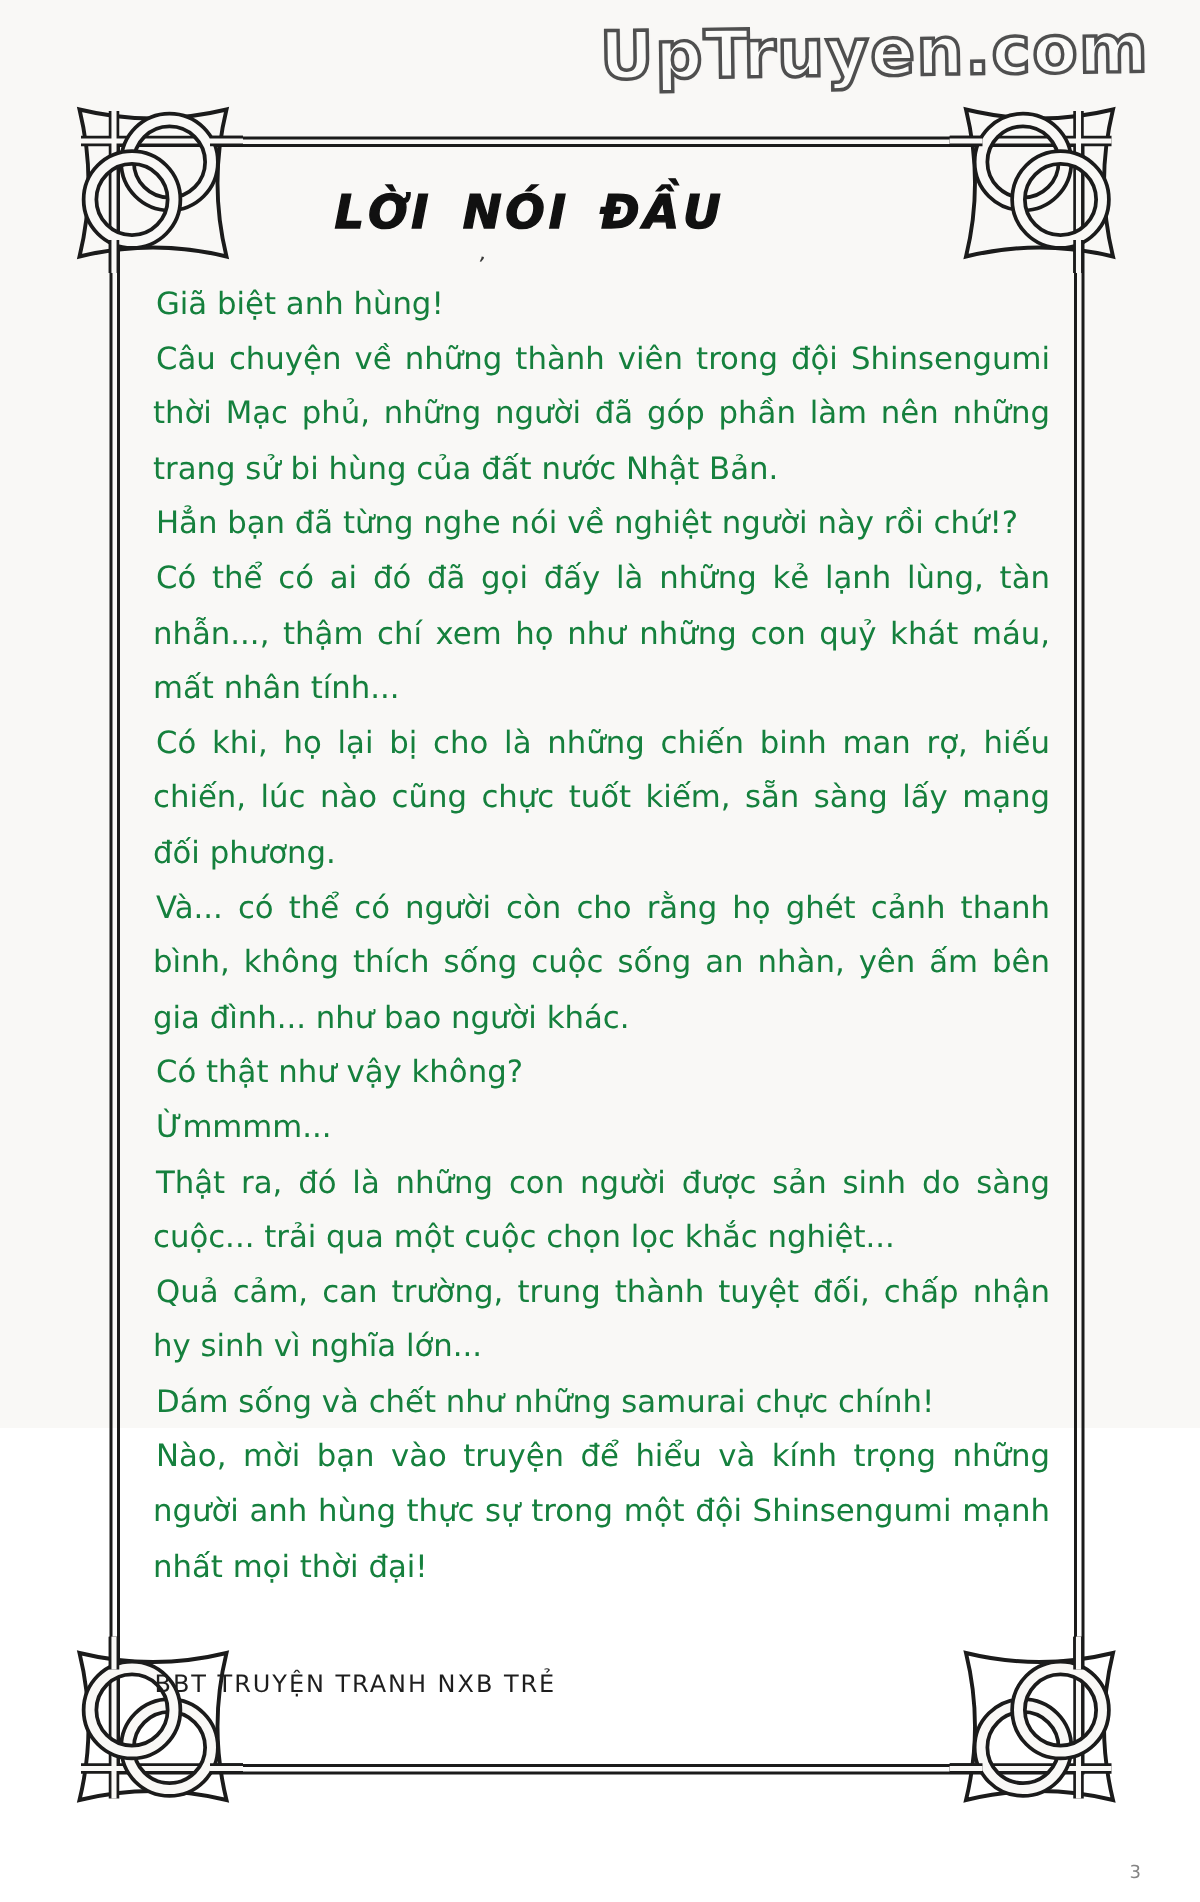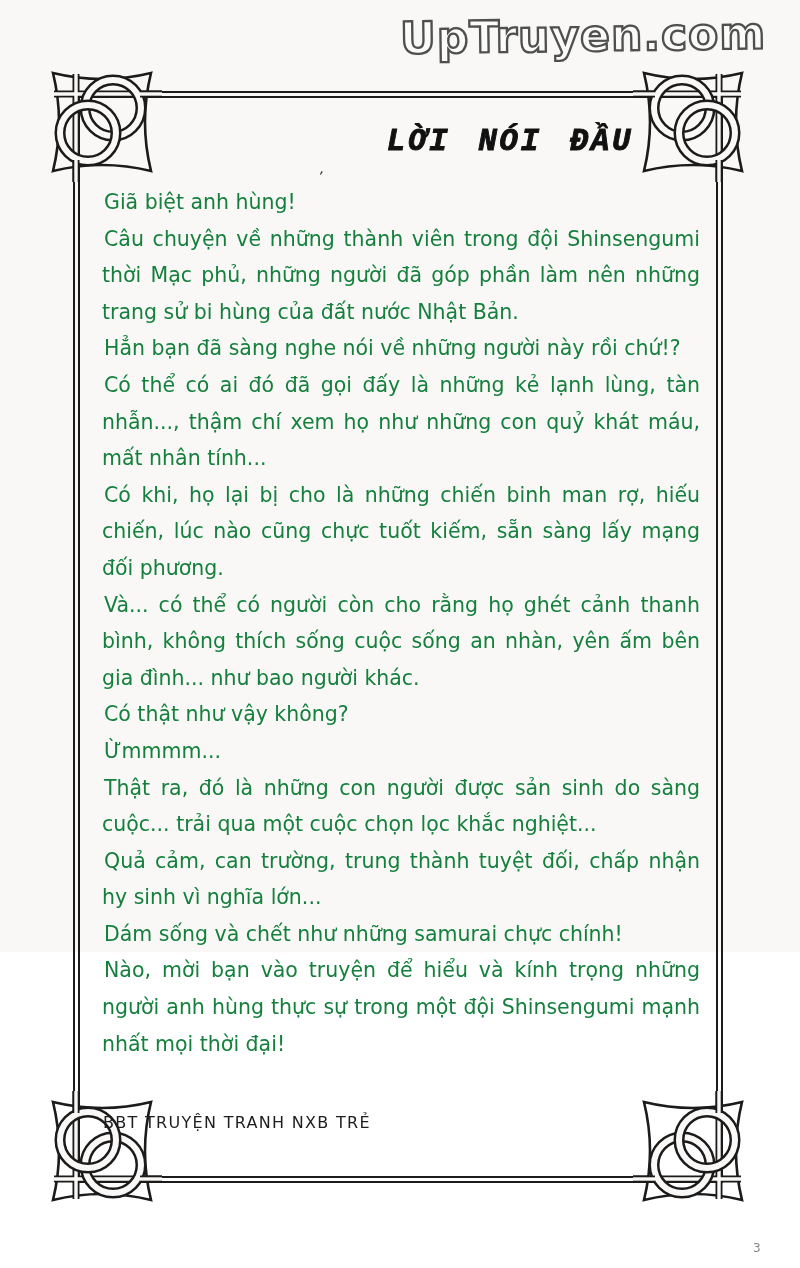--- a/index.html
+++ b/index.html
@@ -32,27 +32,26 @@
   .knot { position: absolute; width: 120px; height: 120px; }
   .knot svg { width: 120px; height: 120px; display: block; }
   .knot.tl { left: 42px;  top: 62px; }
   .knot.tr { left: 633px; top: 62px;  transform: scaleX(-1); }
   .knot.bl { left: 42px;  top: 1091px; transform: scaleY(-1); }
   .knot.br { left: 633px; top: 1091px; transform: scale(-1,-1); }
   
   .title {
     position: absolute; left: 73px; top: 124px; width: 650px;
     box-sizing: border-box; padding-right: 90px;
-    text-align: right;
+    text-align: center;
     font-size: 31px; font-weight: 800; font-style: italic;
     letter-spacing: 2.5px; word-spacing: 7px;
     color: #111;
     -webkit-text-stroke: 0.9px #111;
     white-space: nowrap;
-    font-family: Liberation Mono, monospace;
   }
   .stray-mark {
     position: absolute; left: 318px; top: 168px;
     font-size: 15px; color: #3a3a3a; transform: rotate(12deg);
   }
   
   .text-block {
     position: absolute; left: 102px; top: 184px; width: 598px;
     font-size: 20.5px; line-height: 36.6px;
     color: #15803d;
@@ -150,21 +149,21 @@
       <line x1="34" y1="98" x2="34" y2="120" stroke="#f9f8f6" stroke-width="3.4"></line>
     </svg>
   </div>
 
   <div class="title">LỜI NÓI ĐẦU</div>
   <div class="stray-mark">’</div>
 
   <div class="text-block">
     <p>Giã biệt anh hùng!</p>
     <p>Câu chuyện về những thành viên trong đội Shinsengumi thời Mạc phủ, những người đã góp phần làm nên những trang sử bi hùng của đất nước Nhật Bản.</p>
-    <p>Hẳn bạn đã sàng nghe nói về những người này rồi chứ!?</p>
+    <p>Hẳn bạn đã từng nghe nói về nghiệt người này rồi chứ!?</p>
     <p>Có thể có ai đó đã gọi đấy là những kẻ lạnh lùng, tàn nhẫn..., thậm chí xem họ như những con quỷ khát máu, mất nhân tính...</p>
     <p>Có khi, họ lại bị cho là những chiến binh man rợ, hiếu chiến, lúc nào cũng chực tuốt kiếm, sẵn sàng lấy mạng đối phương.</p>
     <p>Và... có thể có người còn cho rằng họ ghét cảnh thanh bình, không thích sống cuộc sống an nhàn, yên ấm bên gia đình... như bao người khác.</p>
     <p>Có thật như vậy không?</p>
     <p>Ừmmmm...</p>
     <p>Thật ra, đó là những con người được sản sinh do sàng cuộc... trải qua một cuộc chọn lọc khắc nghiệt...</p>
     <p>Quả cảm, can trường, trung thành tuyệt đối, chấp nhận hy sinh vì nghĩa lớn...</p>
     <p>Dám sống và chết như những samurai chực chính!</p>
     <p>Nào, mời bạn vào truyện để hiểu và kính trọng những người anh hùng thực sự trong một đội Shinsengumi mạnh nhất mọi thời đại!</p>
   </div>

